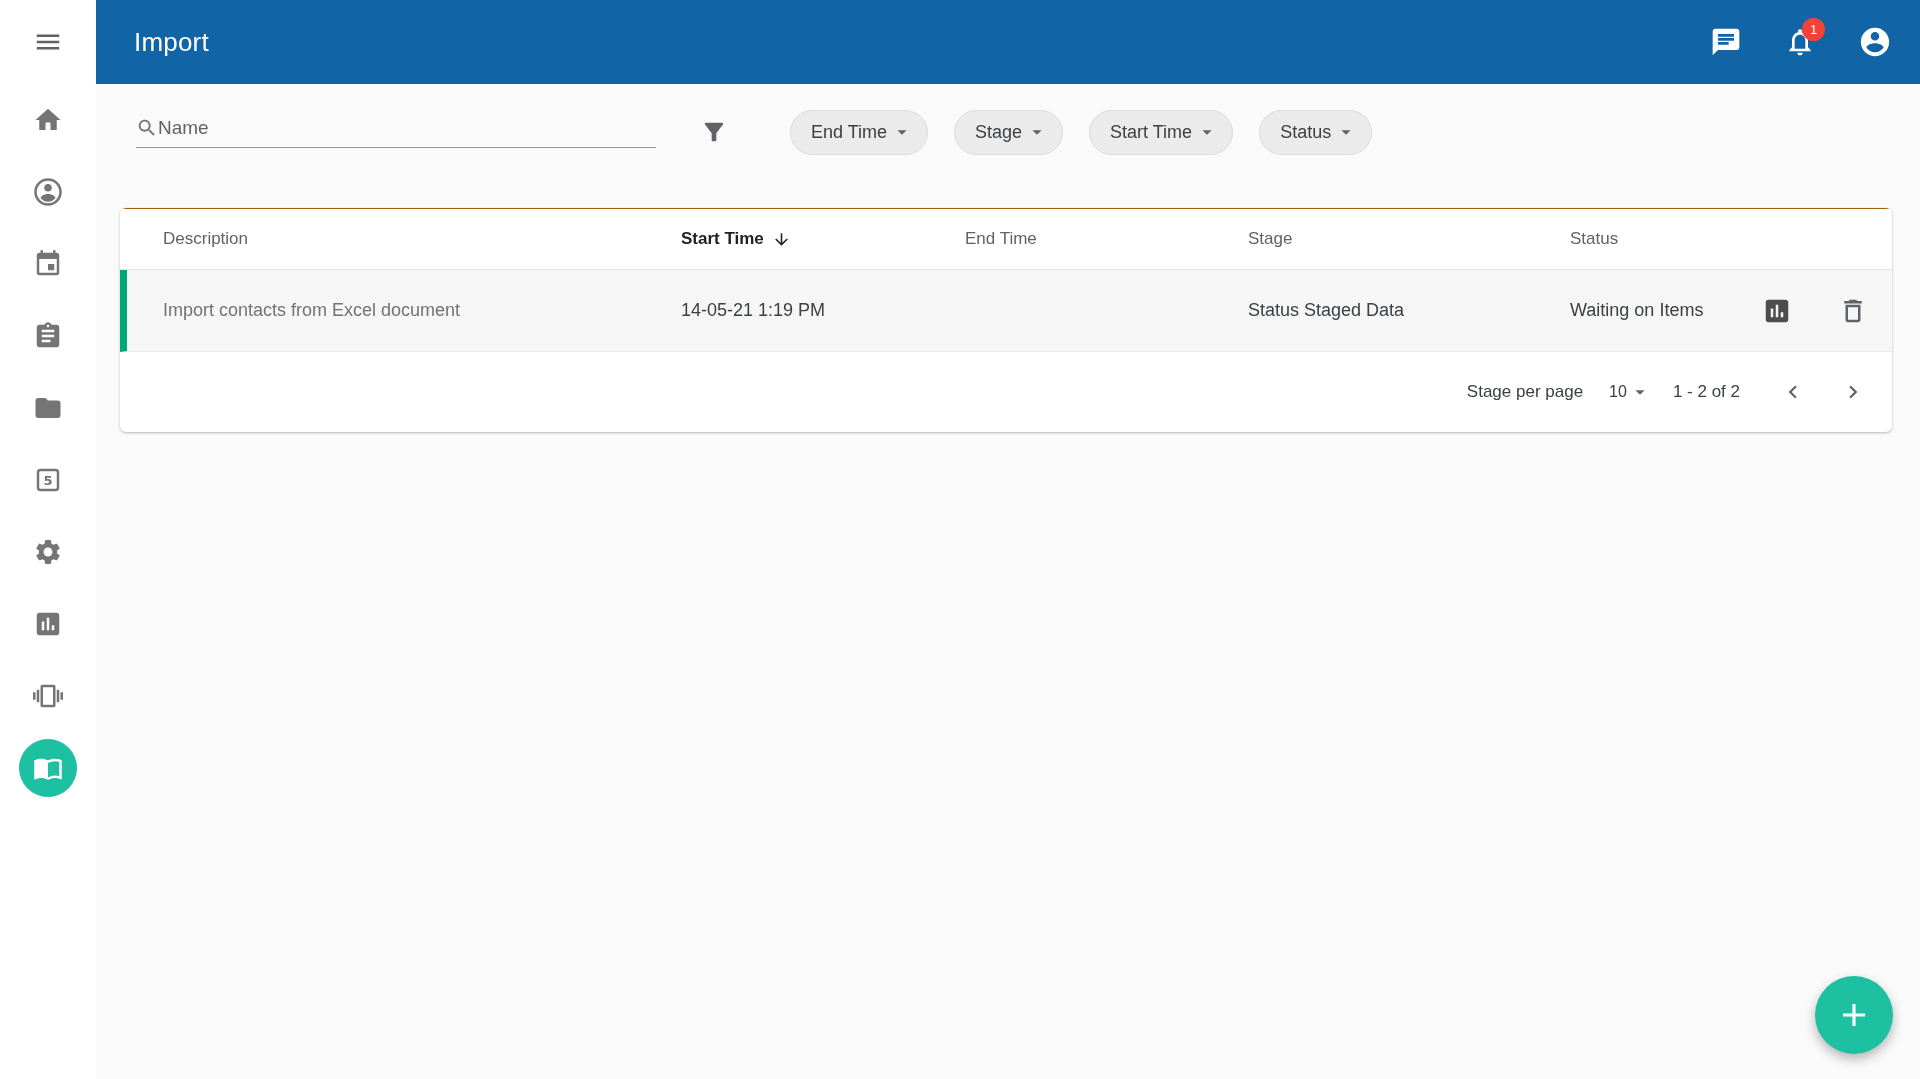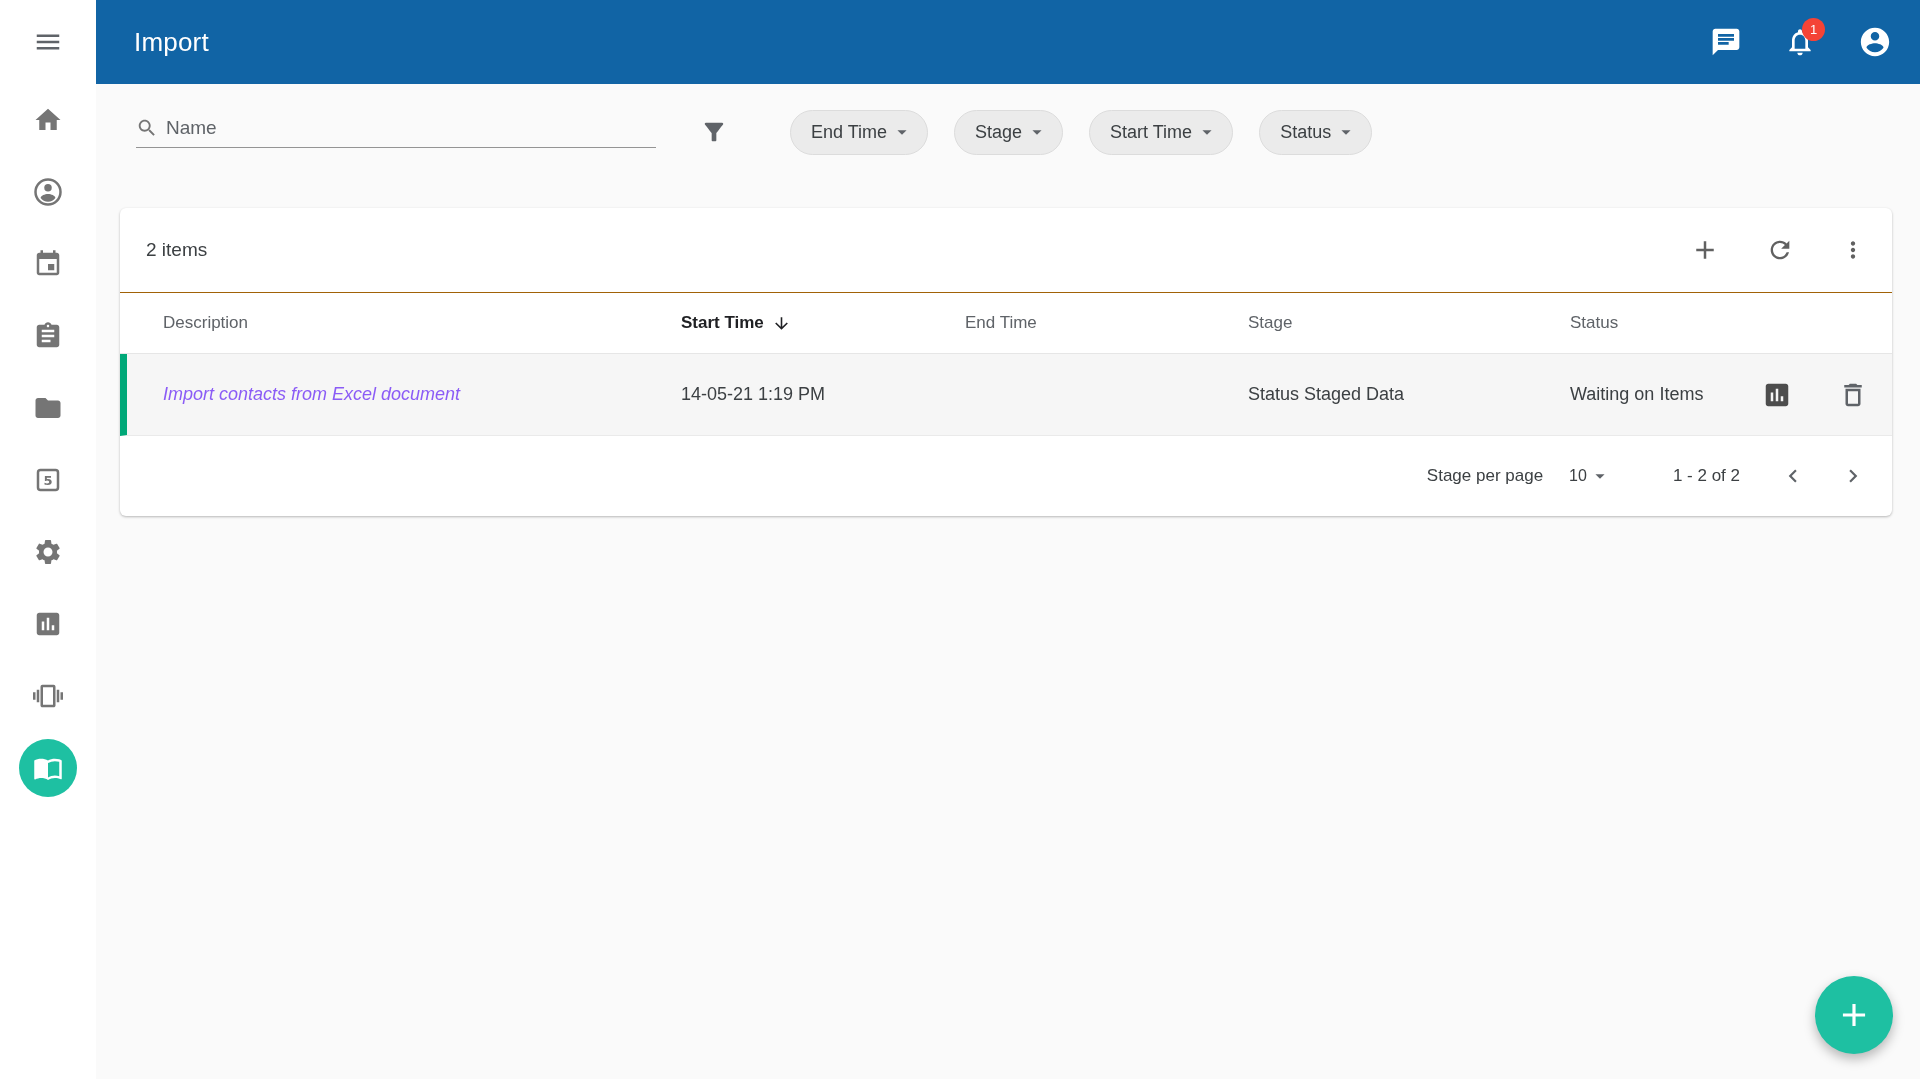--- a/index.html
+++ b/index.html
@@ -41,21 +41,21 @@
   .topbar-actions button { color:#fff; position:relative; }
   .badge {
     position:absolute; top:-8px; right:-9px; background:#f44336; color:#fff;
     min-width:23px; height:23px; border-radius:12px; font-size:13px;
     display:flex; align-items:center; justify-content:center; padding:0 4px;
   }
 
   
   .filter-bar { height:96px; display:flex; align-items:center; padding-left:40px; }
   .search-field {
-    width:520px; display:flex; align-items:center; gap:8px;
+    width:520px; display:flex; align-items:center; gap:0;
     border-bottom:1px solid #949494; padding-bottom:8px; color:#757575;
   }
   .search-field input {
     border:none; outline:none; background:transparent; flex:1;
     font-size:19px; color:#3c4043; font-family:inherit;
   }
   .search-field input::placeholder { color:#5f6368; opacity:1; }
   .funnel-btn { margin-left:44px; color:#5f6368; }
   .chips { display:flex; align-items:center; gap:26px; margin-left:62px; }
   .chip {
@@ -82,35 +82,35 @@
     display:grid; grid-template-columns:518px 284px 283px 322px 190px 1fr;
     align-items:center; padding-left:43px; padding-right:24px;
   }
   .thead {
     height:62px; border-top:1px solid #a16207; border-bottom:1px solid #e6e6e6;
     font-size:17px; color:#5f6368;
   }
   .thead .sorted { color:#202124; font-weight:bold; display:flex; align-items:center; gap:8px; }
   .trow { height:82px; font-size:18px; color:#3c4043; border-bottom:1px solid #eaeaea; }
   .trow.selected { background:#f6f6f6; border-left:7px solid #00a878; padding-left:36px; }
-  .trow a { color:#8b5cf6; text-decoration:none;font-style:italic; }
+  .trow a { color:#737373; text-decoration:none; }
   .row-actions { display:flex; justify-content:flex-end; align-items:center; gap:46px; }
   .row-actions .chart { color:#4d4d4d; }
   .row-actions .trash { color:#5f6368; }
 
   .paginator {
     height:80px; display:flex; align-items:center; justify-content:flex-end;
     font-size:17px; color:#3c4043; padding-right:26px;
   }
   .per-page {
     display:flex; align-items:center; gap:2px; margin-left:26px;
     font-size:16px; color:#3c4043;
   }
   .per-page .caret { color:#5f6368; }
-  .range { margin-left:62px; }
+  .range { margin-left:22px; }
   .pg-btn { color:#5f6368; margin-left:40px; }
   .pg-btn + .pg-btn { margin-left:34px; }
 
   
   .fab {
     position:absolute; left:1815px; top:976px; width:78px; height:78px; border-radius:50%;
     background:#1ec0a2; color:#fff; display:flex; align-items:center; justify-content:center;
     box-shadow:0 5px 12px rgba(0,0,0,.28);
   }
 </style>
@@ -280,46 +280,20 @@
         <span class="caret">
           <svg width="22" height="22" viewBox="0 0 24 24" fill="currentColor">
               <path d="M7 10l5 5 5-5z"></path>
             </svg>
         </span>
       </button>
     </div>
   </div>
 
   <section class="card">
-    <div class="card-header">
-      <span class="count-label">2 items</span>
-      <div class="card-actions">
-        <button>
-          <span>
-            <svg width="30" height="30" viewBox="0 0 24 24" fill="currentColor">
-                <path d="M19 13h-6v6h-2v-6H5v-2h6V5h2v6h6v2z"></path>
-              </svg>
-          </span>
-        </button>
-        <button>
-          <span>
-            <svg width="28" height="28" viewBox="0 0 24 24" fill="currentColor">
-                <path d="M17.65 6.35C16.2 4.9 14.21 4 12 4c-4.42 0-7.99 3.58-7.99 8s3.57 8 7.99 8c3.73 0 6.84-2.55 7.73-6h-2.08c-.82 2.33-3.04 4-5.65 4-3.31 0-6-2.69-6-6s2.69-6 6-6c1.66 0 3.14.69 4.22 1.78L13 11h7V4l-2.35 2.35z"></path>
-              </svg>
-          </span>
-        </button>
-        <button>
-          <span>
-            <svg width="26" height="26" viewBox="0 0 24 24" fill="currentColor">
-                <path d="M12 8c1.1 0 2-.9 2-2s-.9-2-2-2-2 .9-2 2 .9 2 2 2zm0 2c-1.1 0-2 .9-2 2s.9 2 2 2 2-.9 2-2-.9-2-2-2zm0 6c-1.1 0-2 .9-2 2s.9 2 2 2 2-.9 2-2-.9-2-2-2z"></path>
-              </svg>
-          </span>
-        </button>
-      </div>
-    </div>
 
     <div class="thead row">
       <div>Description</div>
       <div class="sorted">
         <span>Start Time</span>
         <span>
           <svg width="19" height="19" viewBox="0 0 24 24" fill="currentColor">
               <path d="M20 12l-1.41-1.41L13 16.17V4h-2v12.17l-5.58-5.59L4 12l8 8 8-8z"></path>
             </svg>
         </span>

